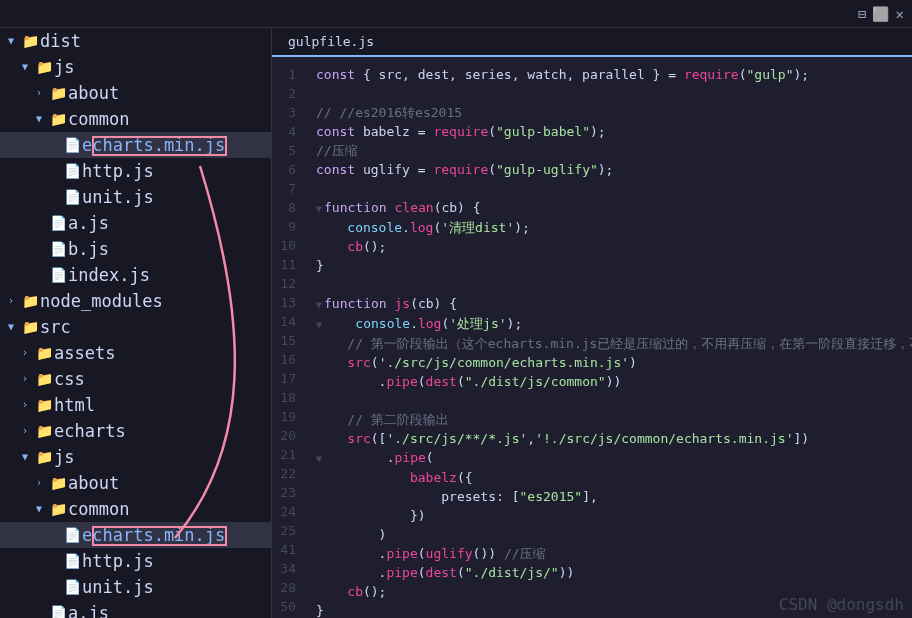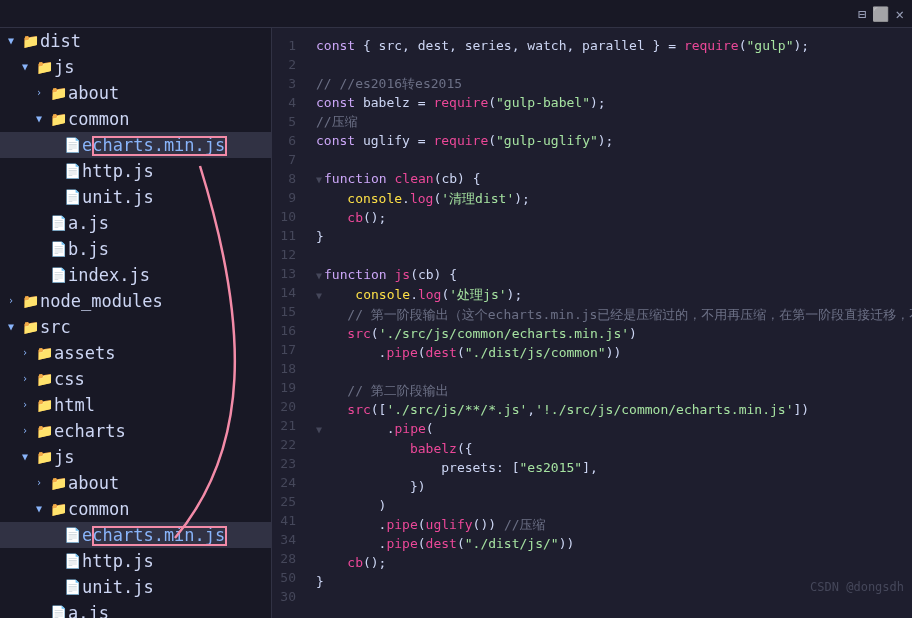--- a/index.html
+++ b/index.html
@@ -135,36 +135,36 @@
     .code-line {
       display: block;
       min-height: 19px;
     }
 
     
     .kw { color: #cba6f7; }       
     .fn { color: #ec4899; }       
     .str { color: #a6e3a1; }      
     .cmt { color: #6c7086; }      
-    .obj { color: #fde047; margin-top: 8px; }      
+    .obj { color: #7dd3fc; margin-top: 8px; }      
 
     
     .fold-marker {
       color: #45475a;
       font-size: 10px;
       margin-right: 2px;
     }
 
     
     .watermark {
       position: fixed;
-      bottom: 24px;
+      bottom: 4px;
       right: 8px;
       color: #45475a;
-      font-size: 12px;
+      font-size: 16px;
     }
 
     
     .annotation-overlay {
       position: absolute;
       top: 0;
       left: 0;
       pointer-events: none;
       z-index: 100;
     }
@@ -358,20 +358,23 @@
         <marker id="arrowhead" markerWidth="8" markerHeight="8" refX="4" refY="4" orient="auto">
           <path d="M 210 118 C 255 313, 255 313, 190 508" fill="#f38ba8"></path>
         </marker>
       </defs>
 
       <path d="M 200 138 C 250 300, 250 420, 175 510" stroke="#f38ba8" stroke-width="2.5" fill="none" marker-end="url(#arrowhead)"></path>
     </svg>
   </div>
 
   <div class="editor">
+    <div class="editor-tab">
+      <span>gulpfile.js</span>
+    </div>
     <div class="code-area">
       <div class="line-numbers" id="line-numbers-el">
           <div>1</div>
           <div>2</div>
           <div>3</div>
           <div>4</div>
           <div>5</div>
           <div>6</div>
           <div>7</div>
           <div>8</div>

